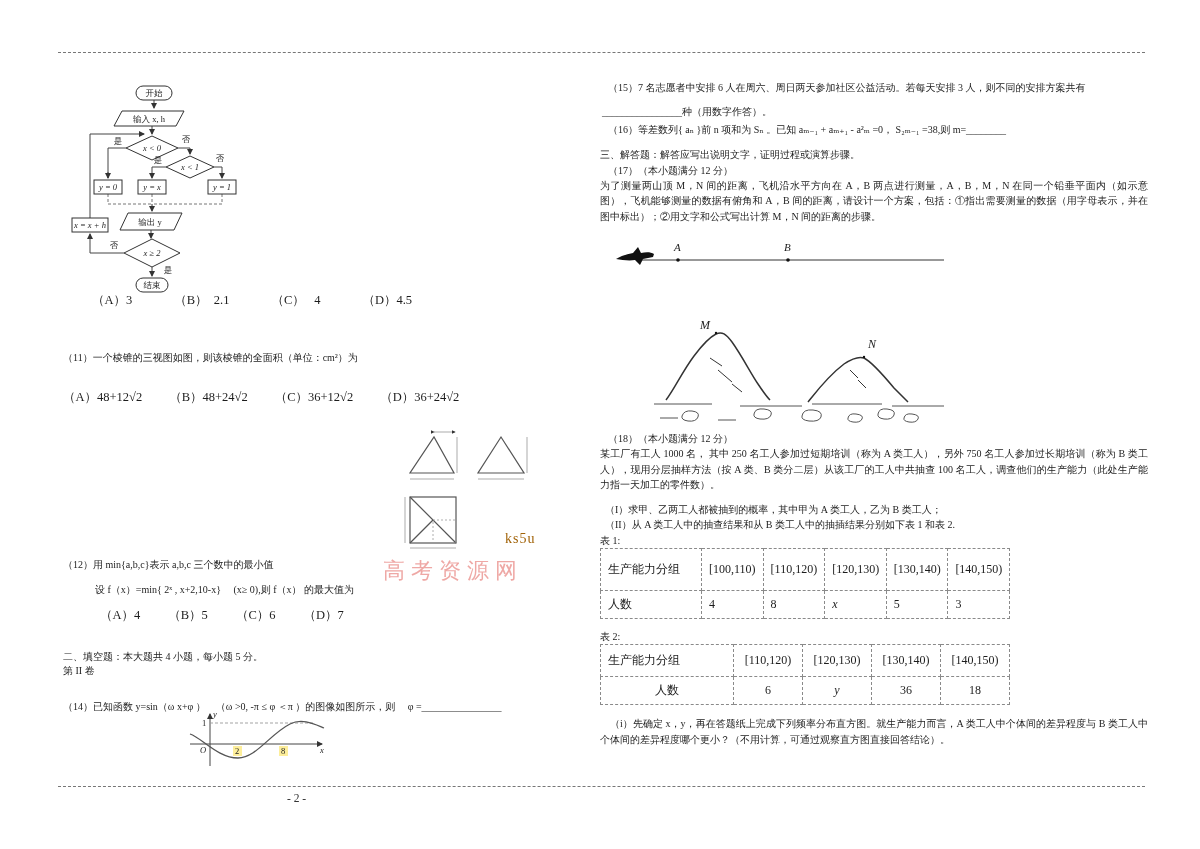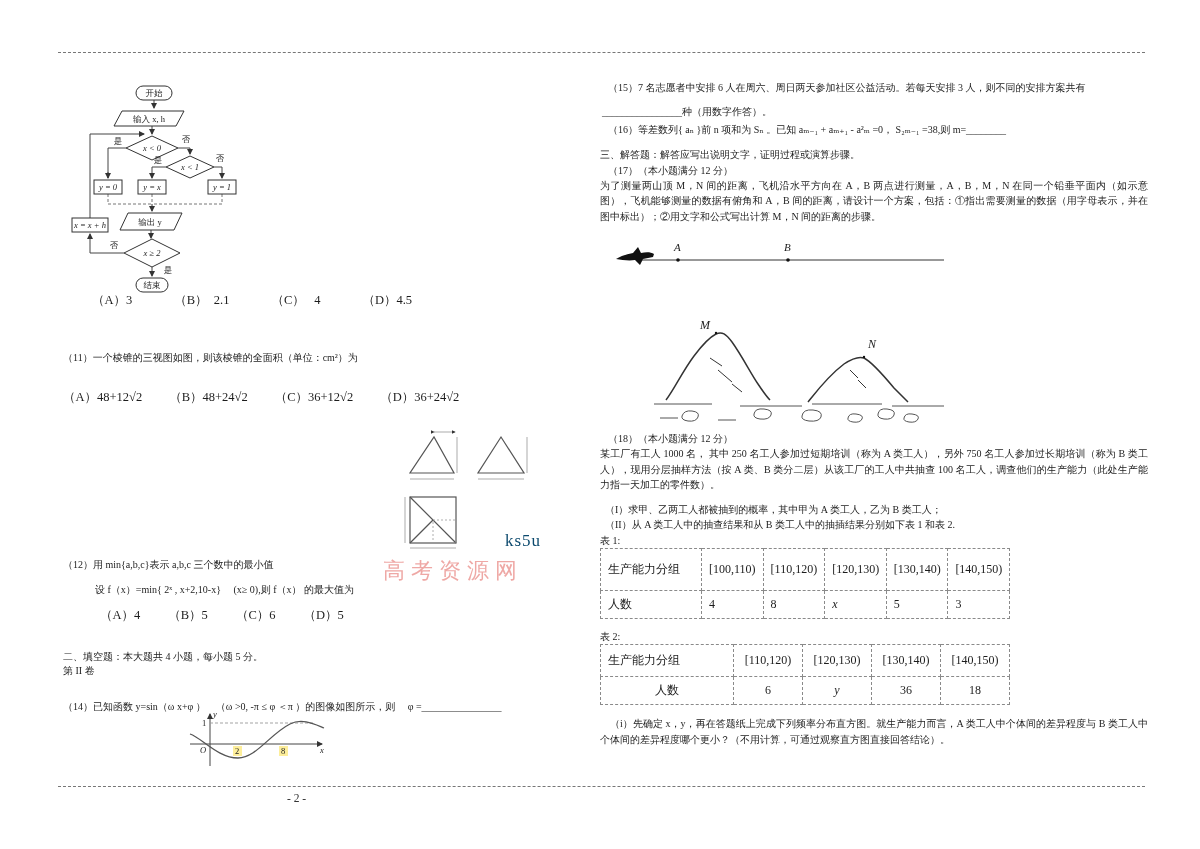--- a/index.html
+++ b/index.html
@@ -5,21 +5,21 @@
   html,body{margin:0;padding:0;background:#e8e8e8}
   .page{position:relative;width:1200px;height:849px;background:#ffffff;
         font-family:"Liberation Serif","DejaVu Serif",serif;color:#1c1c1c;overflow:hidden}
   .t{position:absolute;font-size:10px;line-height:16px;white-space:nowrap}
   .wrap{white-space:normal;text-align:justify}
   .b{font-weight:normal}
   .opts{position:absolute;display:flex;font-size:12.5px}
   .opts span{white-space:pre}
   .dash{position:absolute;border-top:1px dashed #777}
   .wm{position:absolute;font-size:22px;letter-spacing:6px;color:#ec9a96;opacity:.85}
-  .ks{position:absolute;font-size:17px;color:#0c4a6e;letter-spacing:1px}
+  .ks{position:absolute;font-size:14px;color:#a16207;letter-spacing:1px}
   .pgnum{position:absolute;font-size:11.5px;color:#333}
   table{border-collapse:collapse;table-layout:fixed;font-size:12px;background:#fff}
   td,th{border:1px dashed #8a8a8a;font-weight:normal;text-align:left;
         padding:3px 7px;vertical-align:middle;overflow:hidden}
   .tbl2 td,.tbl2 th{text-align:center}
   .tbl2 th{text-align:left}
   svg{position:absolute;overflow:visible}
   svg text{font-family:"Liberation Serif","DejaVu Serif",serif;fill:#222}
   .fc-label{font-size:8.5px}
   .it{font-style:italic}
@@ -128,21 +128,21 @@
   </svg>
   <div class="ks" style="left:505px;top:531px">ks5u</div>
   <div class="wm" style="left:383px;top:556px">高考资源网</div>
 
   <div class="t b" style="left:63px;top:557px">（12）用 min{a,b,c}表示 a,b,c 三个数中的最小值</div>
   <div class="t" style="left:95px;top:582px">设 f（x）=min{ 2ˣ , x+2,10-x}　 (x≥ 0),则 f（x） 的最大值为</div>
   <div class="opts" style="left:100px;top:607px;gap:28px">
     <span>（A）4</span>
     <span>（B）5</span>
     <span>（C）6</span>
-    <span>（D）5</span>
+    <span>（D）7</span>
   </div>
 
   <div class="t b" style="left:63px;top:663px">第 II 卷</div>
   <div class="t b" style="left:63px;top:649px">二、填空题：本大题共 4 小题，每小题 5 分。</div>
 
   <div class="t" style="left:63px;top:699px">（14）已知函数 y=sin（ω x+φ ）　（ω &gt;0, -π ≤ φ ＜π ）的图像如图所示，则　 φ =________________</div>
 
   <svg style="left:186px;top:708px" width="145" height="66" viewBox="0 0 145 66">
     <g stroke="#444" stroke-width="1" fill="none">
       <line x1="24" y1="58" x2="24" y2="6" marker-end="url(#ah)"></line>

